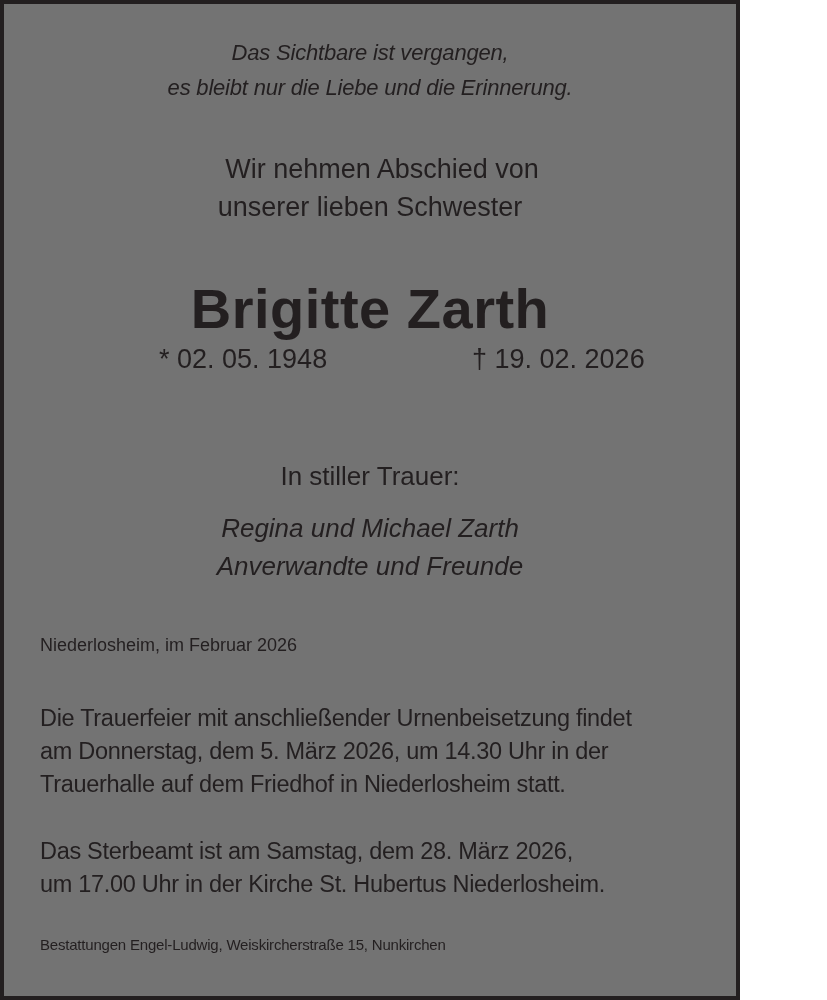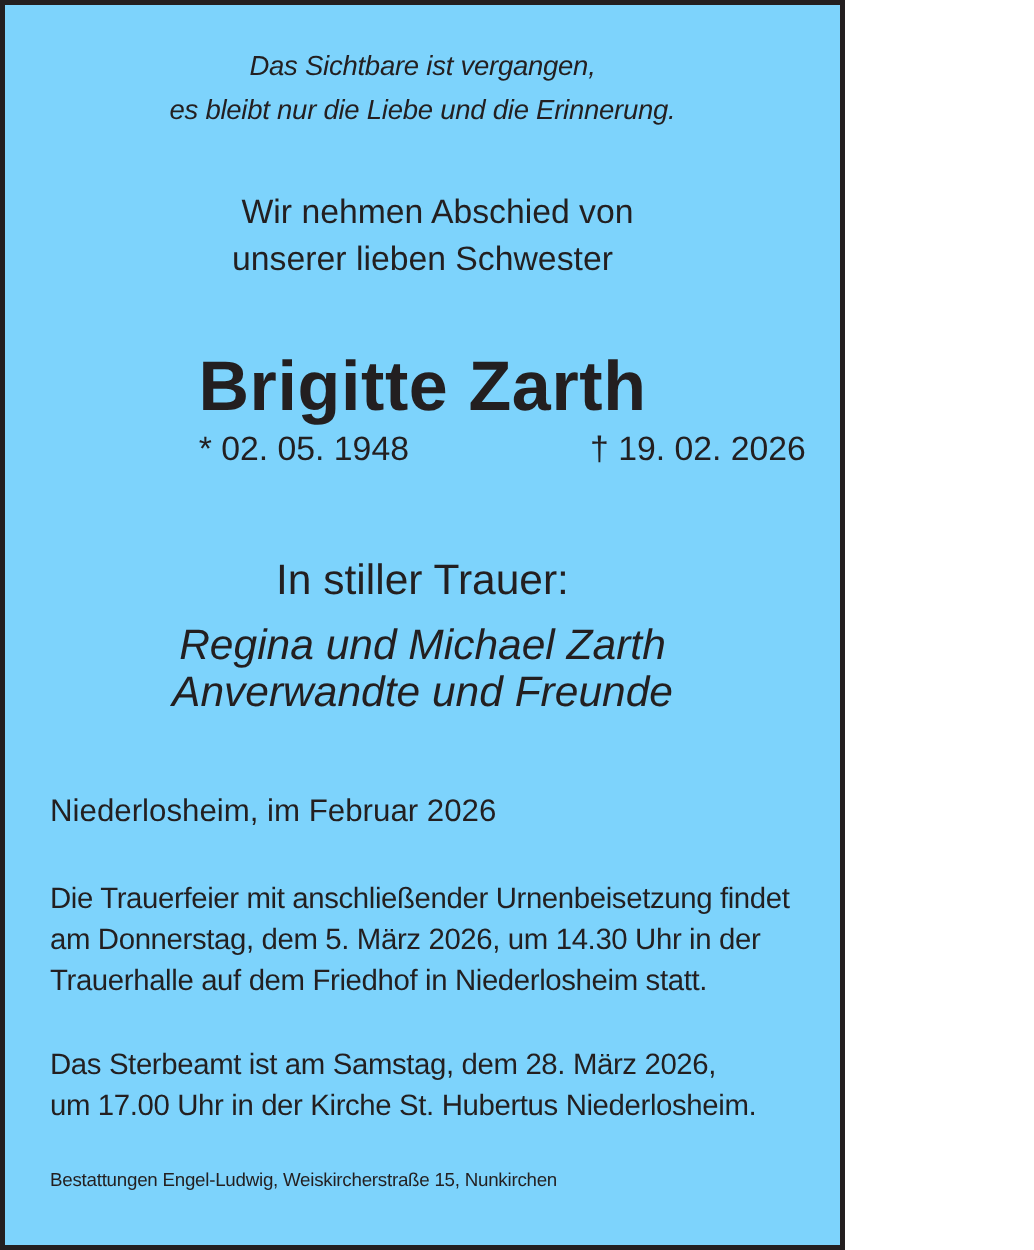--- a/index.html
+++ b/index.html
@@ -1,32 +1,32 @@
 <!DOCTYPE html>
 <html><head>
 <meta charset="utf-8">
 <style>
   html, body { margin: 0; padding: 0; background: #fff; }
   body { width: 827px; height: 1000px; overflow: hidden; }
   .frame {
     position: absolute; left: 0; top: 0;
-    width: 676px; height: 1000px; box-sizing: border-box;
-    border: 4px solid #231f20; background: #7dd3fc;
+    width: 740px; height: 1000px; box-sizing: border-box;
+    border: 4px solid #231f20; background: #737373;
     color: #231f20;
     font-family: "Liberation Sans", "DejaVu Sans", sans-serif;
   }
   .line { position: absolute; left: 0; right: 0; white-space: nowrap; }
   .center { text-align: center; }
   .it { font-style: italic; }
   .motto { font-size: 22px; letter-spacing: -0.2px; }
   .intro { font-size: 27px; }
   .name { font-size: 56px; font-weight: bold; letter-spacing: 0.5px; }
   .dates { font-size: 27px; }
-  .mourn { font-size: 34px; }
-  .place { font-size: 25px; }
+  .mourn { font-size: 26px; margin-top: 16px; }
+  .place { font-size: 18px; }
   .body-text { font-size: 23.5px; left: 36px; right: auto; letter-spacing: -0.3px; }
   .footer { font-size: 15px; left: 36px; right: auto; letter-spacing: -0.2px; }
   .birth { position: absolute; left: 155px; }
   .death { position: absolute; left: 468px; }
 </style>
 </head>
 <body>
 
 <div class="frame">
   <div class="line center it motto" style="top:36px;">Das Sichtbare ist vergangen,</div>

